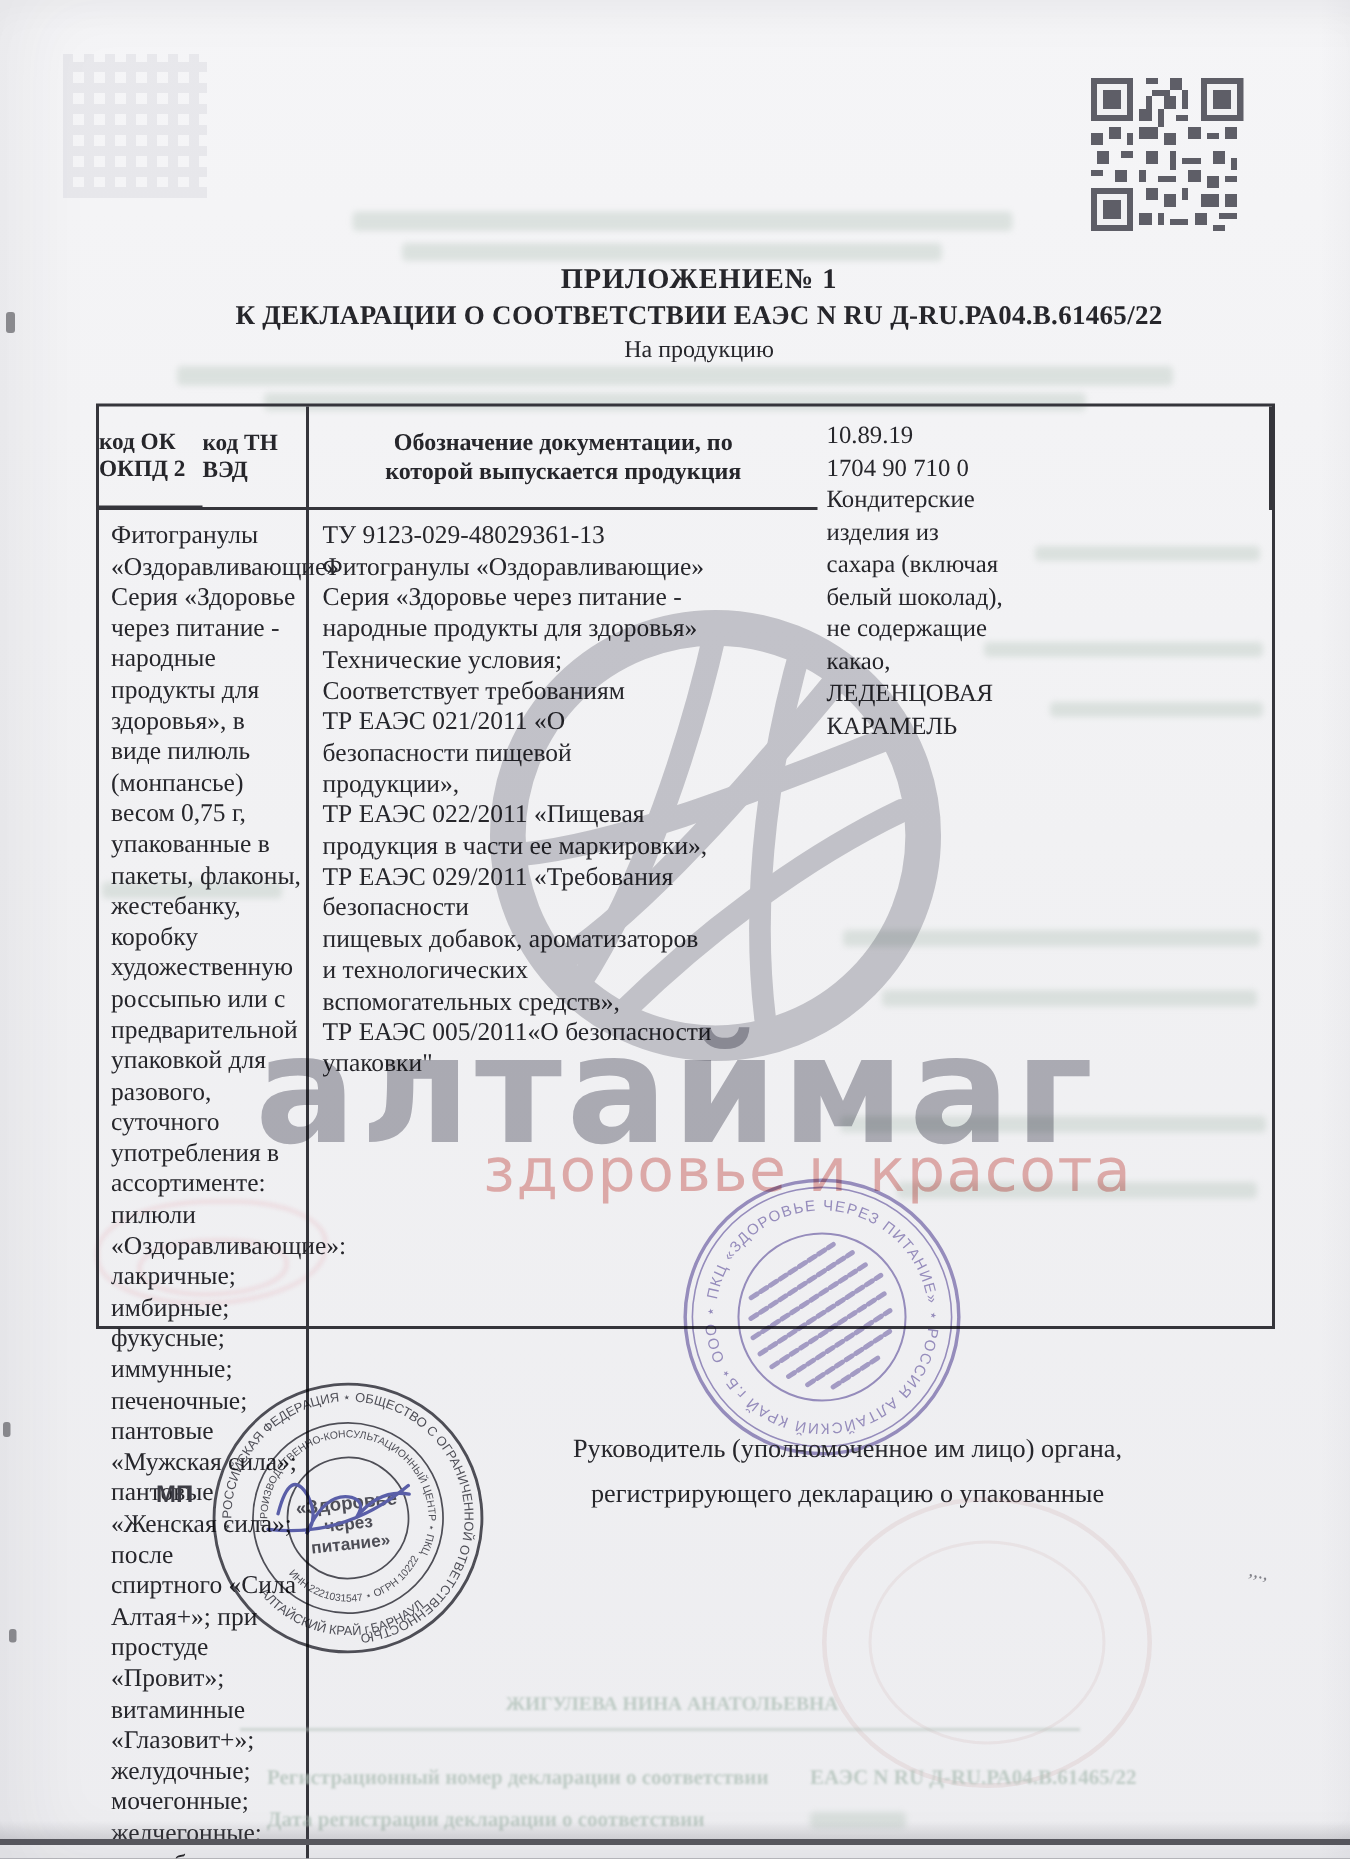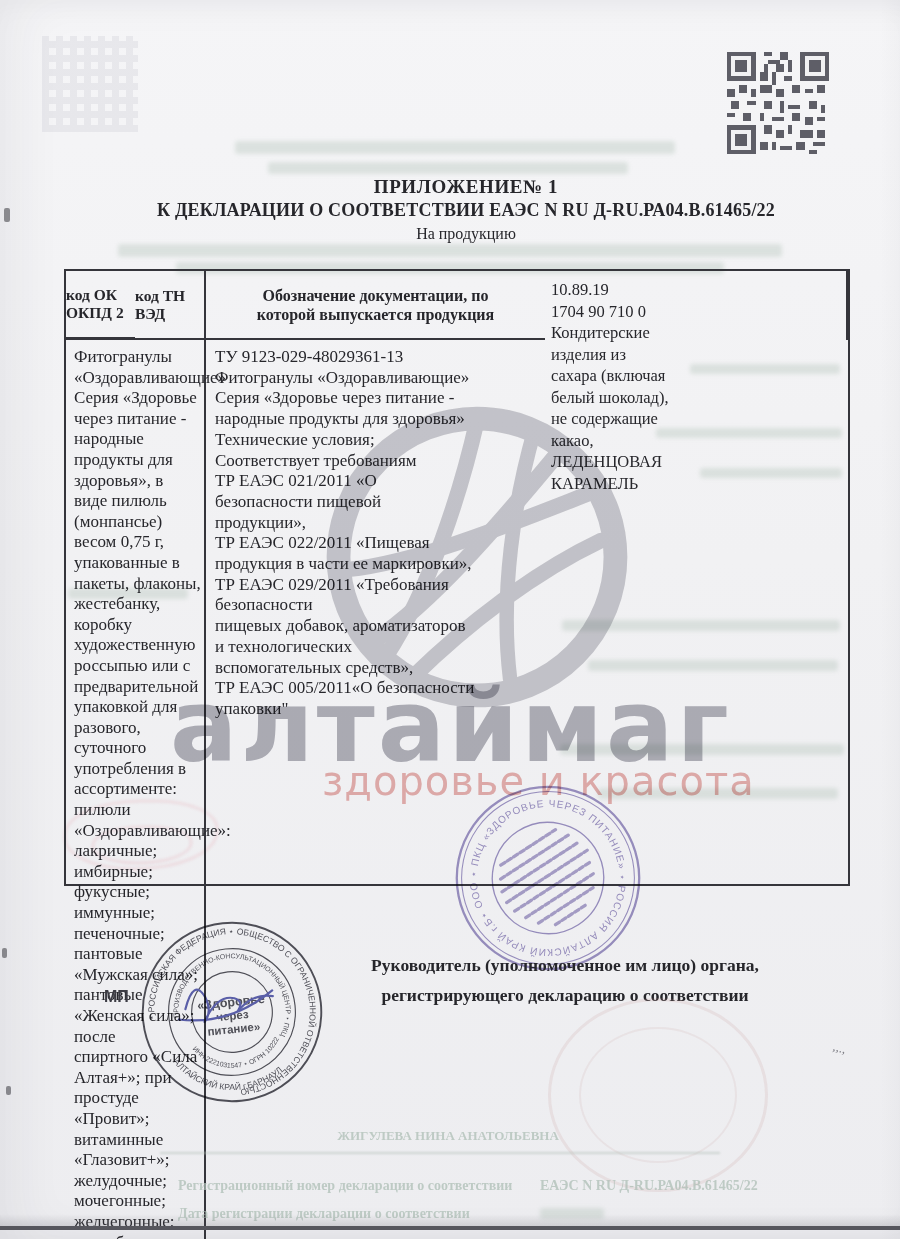--- a/index.html
+++ b/index.html
@@ -56,21 +56,21 @@
     font-weight:400;font-size:40px;letter-spacing:1px;color:#e39a96;opacity:.75;}
   
   .registrar-stamp{position:absolute;left:452px;top:782px;width:192px;height:192px;
     transform:rotate(-33deg);opacity:.72;mix-blend-mode:multiply;}
   .company-stamp{position:absolute;left:136px;top:916px;width:192px;height:192px;
     transform:rotate(-6deg);opacity:.88;mix-blend-mode:multiply;}
   svg text{font-family:"Liberation Sans",sans-serif;}
   .mp-label{position:absolute;left:104px;top:988px;font-size:16px;font-weight:bold;
     font-family:"Liberation Sans",sans-serif;color:#3c3c44;}
   .sig-text{position:absolute;left:330px;top:950px;width:470px;text-align:center;
-    font-weight:bold;font-size:17.5px;line-height:30px;}
+    font-weight:normal;font-size:17.5px;line-height:30px;}
   .speck{position:absolute;background:#3a3a40;border-radius:2px;opacity:.55;}
   .pen-marks{position:absolute;left:833px;top:1040px;font-size:13px;color:#55555e;
     transform:rotate(14deg);opacity:.7;}
   .scan-edge{position:absolute;left:0;top:1226px;width:100%;height:4px;background:#56565d;}
   .scan-edge-fade{position:absolute;left:0;top:1214px;width:100%;height:12px;
     background:linear-gradient(180deg,transparent,rgba(90,90,100,.18));}
 </style>
 </head>
 <body>
 
@@ -287,21 +287,21 @@
       <text x="100" y="122" font-size="12">питание»</text>
     </g>
     <g fill="none" stroke="#4a50a8" stroke-width="2.3" stroke-linecap="round">
       <path d="M52 92 q12 -32 22 -10 q6 16 -4 26 q16 -28 34 -22 q10 4 2 14 q18 -18 38 -12"></path>
       <path d="M44 102 q52 12 100 -20"></path>
     </g>
   </svg>
 
   <div class="sig-text">
     <div>Руководитель (уполномоченное им лицо) органа,</div>
-    <div>регистрирующего декларацию о соответствии</div>
+    <div>регистрирующего декларацию о упакованные</div>
   </div>
   <div class="pen-marks">,,.,</div>
 
   <div class="ghost-stamp"></div>
   <div class="ghost-text" style="left:288px;top:1128px;width:320px;text-align:center;font-size:13px;font-weight:bold;">ЖИГУЛЕВА НИНА АНАТОЛЬЕВНА</div>
   <div class="ghost-underline" style="left:160px;top:1152px;width:560px;"></div>
   <div class="ghost-text" style="left:178px;top:1178px;font-size:14px;font-weight:bold;">Регистрационный номер декларации о соответствии</div>
   <div class="ghost-text" style="left:540px;top:1178px;font-size:14px;font-weight:bold;">ЕАЭС N RU Д-RU.РА04.В.61465/22</div>
   <div class="ghost-text" style="left:178px;top:1206px;font-size:14px;font-weight:bold;">Дата регистрации декларации о соответствии</div>
   <div class="ghost-bar" style="left:540px;top:1208px;width:64px;height:11px;"></div>

